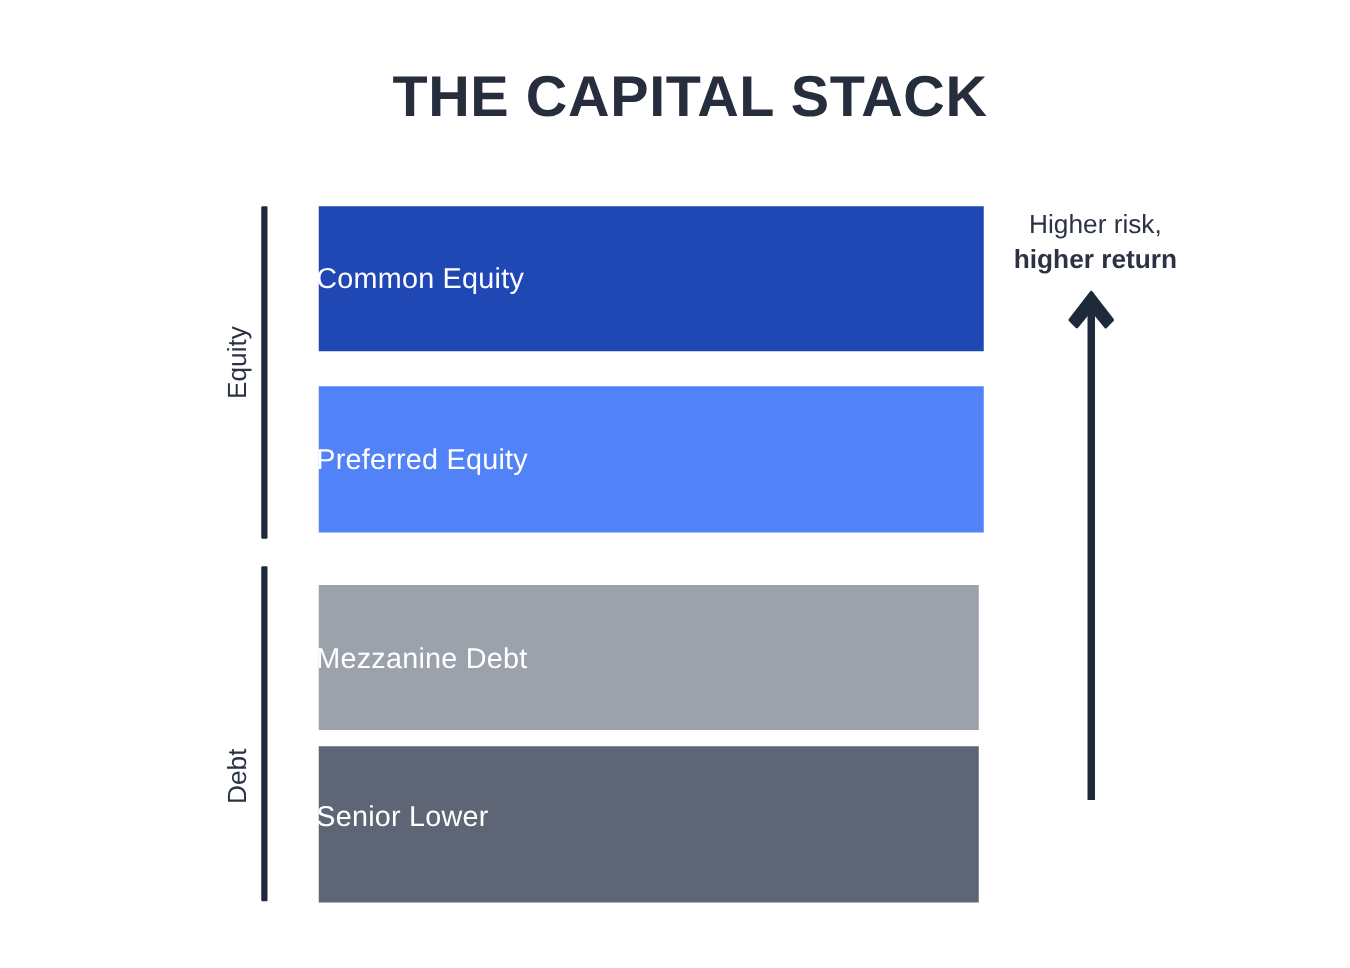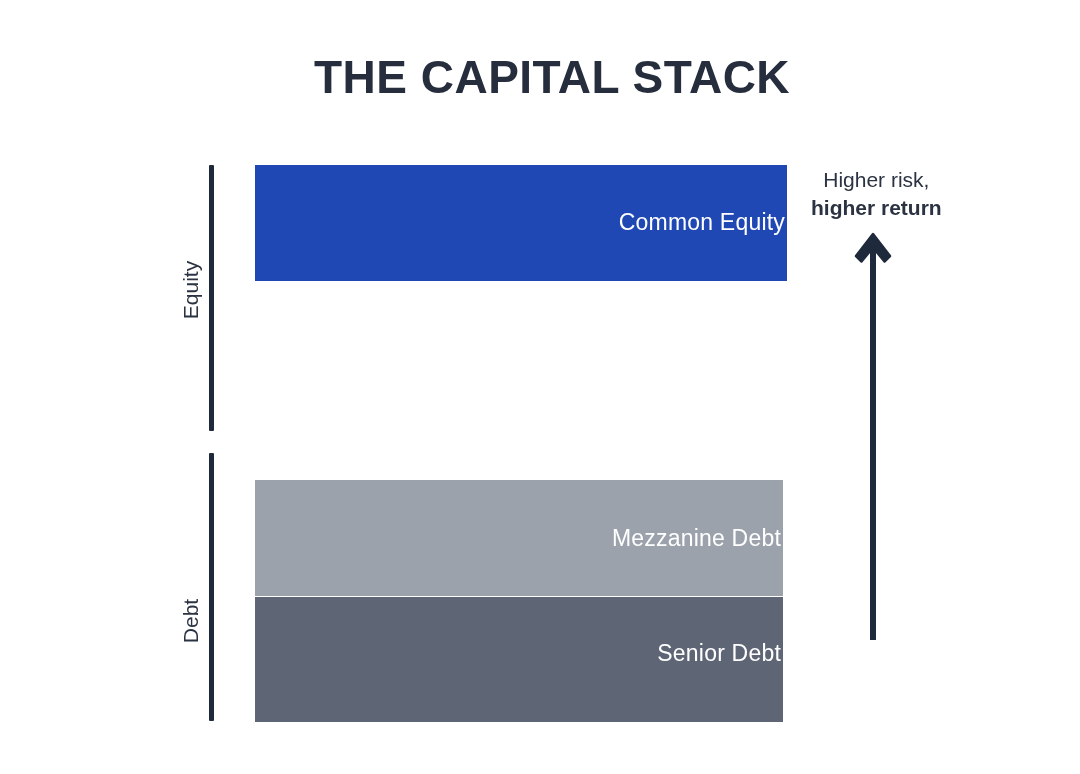--- a/index.html
+++ b/index.html
@@ -68,34 +68,34 @@
     top: 609px;
     width: 120px;
   }
 
   
   .bar {
     position: absolute;
     left: 255px;
     display: flex;
     align-items: center;
-    justify-content: flex-end;
+    justify-content: flex-start;
   }
   .bar-label {
     color: #ffffff;
     font-size: 23px;
     letter-spacing: 0.2px;
     white-space: nowrap;
     position: relative;
     left: -2px;
   }
 
   .bar-common    { top: 165px; width: 532px; height: 116px; }
   .bar-preferred { top: 309px; width: 532px; height: 117px; }
-  .bar-mezzanine { top: 480px; width: 528px; height: 116px; }
+  .bar-mezzanine { top: 468px; width: 528px; height: 116px; }
   .bar-senior    { top: 597px; width: 528px; height: 125px; }
 
   
   .bar-common .bar-label    { top: -1px; }
   .bar-preferred .bar-label { top: 0px; }
   .bar-mezzanine .bar-label { top: 0px; }
   .bar-senior .bar-label    { top: -6px; }
 
   
   .risk-arrow {
@@ -137,27 +137,30 @@
   <div class="bracket bracket-equity"></div>
   <div class="group-label group-label-equity">Equity</div>
 
   <div class="bracket bracket-debt"></div>
   <div class="group-label group-label-debt">Debt</div>
 
   <div class="bar bar-common" style="background:#1F48B4">
     <span class="bar-label">Common Equity</span>
   </div>
 
+  <div class="bar bar-preferred" style="background:#5282F7">
+    <span class="bar-label">Preferred Equity</span>
+  </div>
 
   <div class="bar bar-mezzanine" style="background:#9CA2AC">
     <span class="bar-label">Mezzanine Debt</span>
   </div>
 
   <div class="bar bar-senior" style="background:#5E6676">
-    <span class="bar-label">Senior Debt</span>
+    <span class="bar-label">Senior Lower</span>
   </div>
 
   <div class="risk-arrow">
     <svg width="42" height="412" viewBox="0 0 42 412" xmlns="http://www.w3.org/2000/svg">
 
       <rect x="18" y="12" width="6" height="396" fill="#1E2A3C"></rect>
 
       <path d="M21 2 L38 24 L32.5 29.5 L21 15.5 L9.5 29.5 L4 24 Z" fill="#1E2A3C" stroke="#1E2A3C" stroke-width="2.5" stroke-linejoin="round"></path>
     </svg>
   </div>

